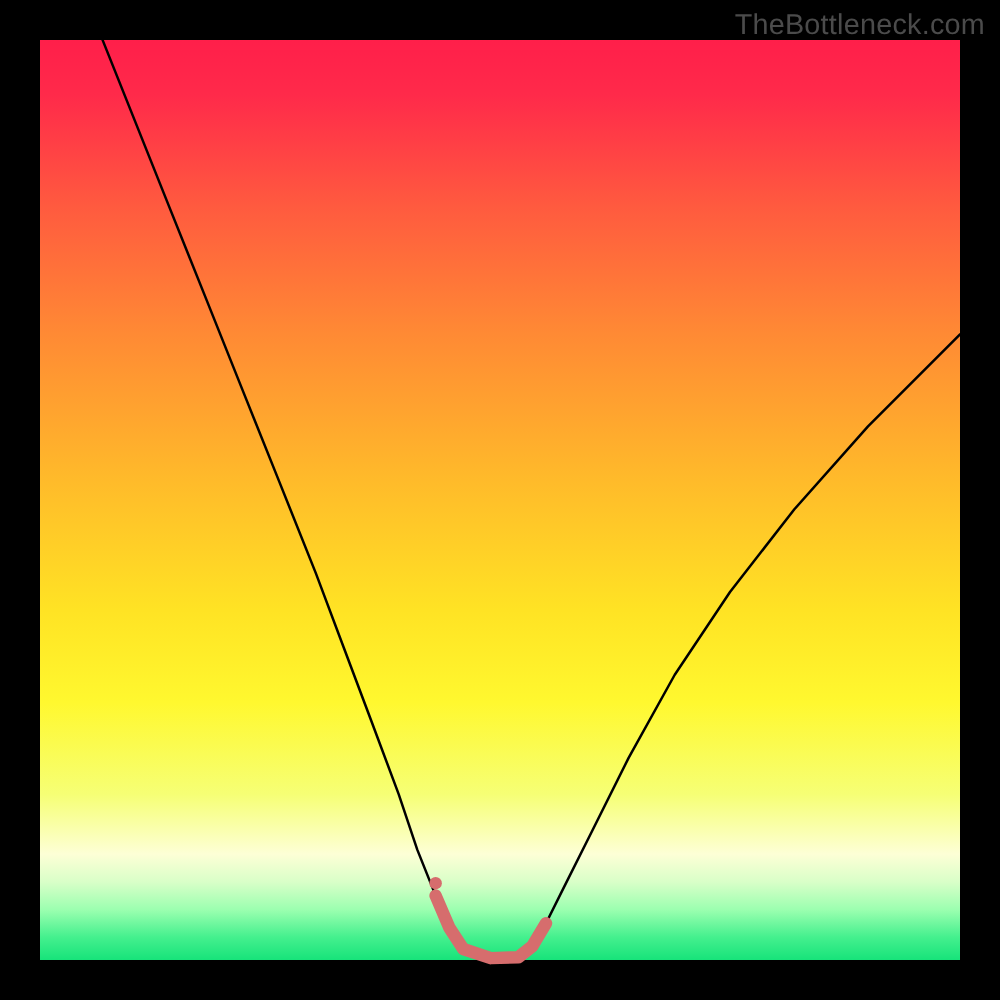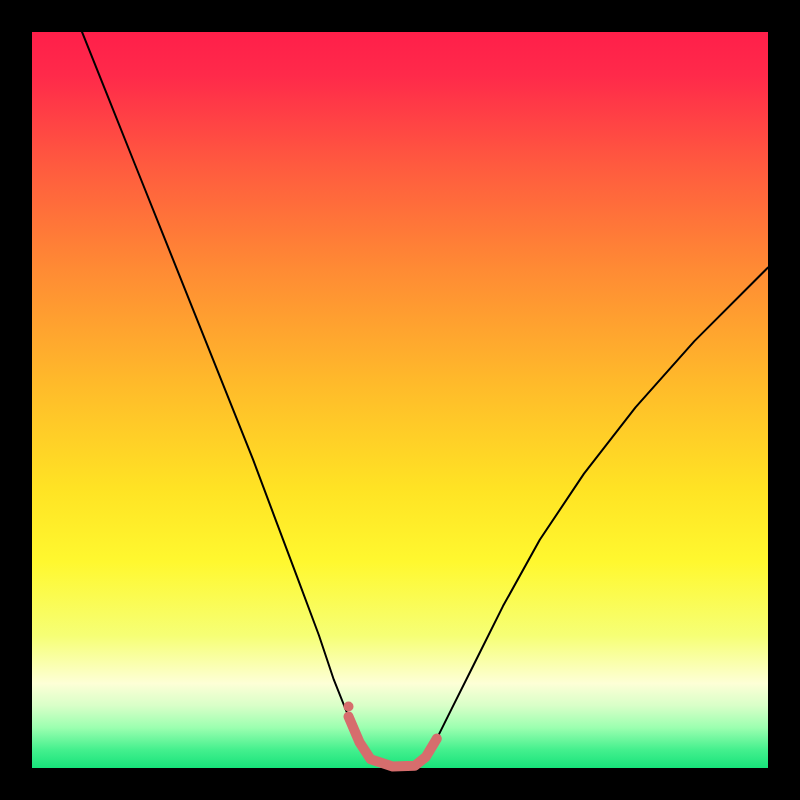--- a/index.html
+++ b/index.html
@@ -50,13 +50,14 @@
 <body>
 
 <div class="frame">
   <div class="plot" id="plot" style="background: linear-gradient(rgb(255, 31, 74) 0%, rgb(255, 42, 74) 6%, rgb(255, 90, 63) 18%, rgb(255, 138, 52) 32%, rgb(255, 187, 42) 48%, rgb(255, 227, 36) 62%, rgb(255, 248, 47) 72%, rgb(246, 255, 117) 82%, rgb(253, 255, 214) 88.5%, rgb(217, 255, 200) 91.5%, rgb(156, 255, 176) 94.5%, rgb(69, 240, 142) 97.5%, rgb(23, 227, 122) 100%);">
     <svg class="curve" viewBox="0 0 736 736" preserveAspectRatio="none">
       <path id="curve-path" fill="none" stroke-width="2" stroke-linecap="round" stroke-linejoin="round" d="M44.2 -14.7 L73.6 58.9 L103.0 132.5 L132.5 206.1 L161.9 279.7 L191.4 353.3 L220.8 426.9 L242.9 485.8 L265.0 544.6 L287.0 603.5 L301.8 647.7 L316.5 684.5 L327.5 710.2 L338.6 727.2 L360.6 734.5 L382.7 733.8 L393.8 725.0 L404.8 706.6 L419.5 677.1 L441.6 633.0 L471.0 574.1 L507.8 507.8 L552.0 441.6 L603.5 375.4 L662.4 309.1 L736.0 235.5" stroke="#000000"></path>
       <path id="highlight-path" fill="none" stroke-width="10" stroke-linecap="round" stroke-linejoin="round" d="M316.5 684.5 L327.5 710.2 L338.6 727.2 L360.6 734.5 L382.7 733.8 L393.8 725.0 L404.8 706.6" stroke="#d66d6d"></path>
       <circle id="highlight-dot" r="5" cx="316.5" cy="674.5" fill="#d66d6d"></circle>
     </svg>
   </div>
+  <div class="watermark">TheBottleneck.com</div>
 </div>
 
 </body></html>

